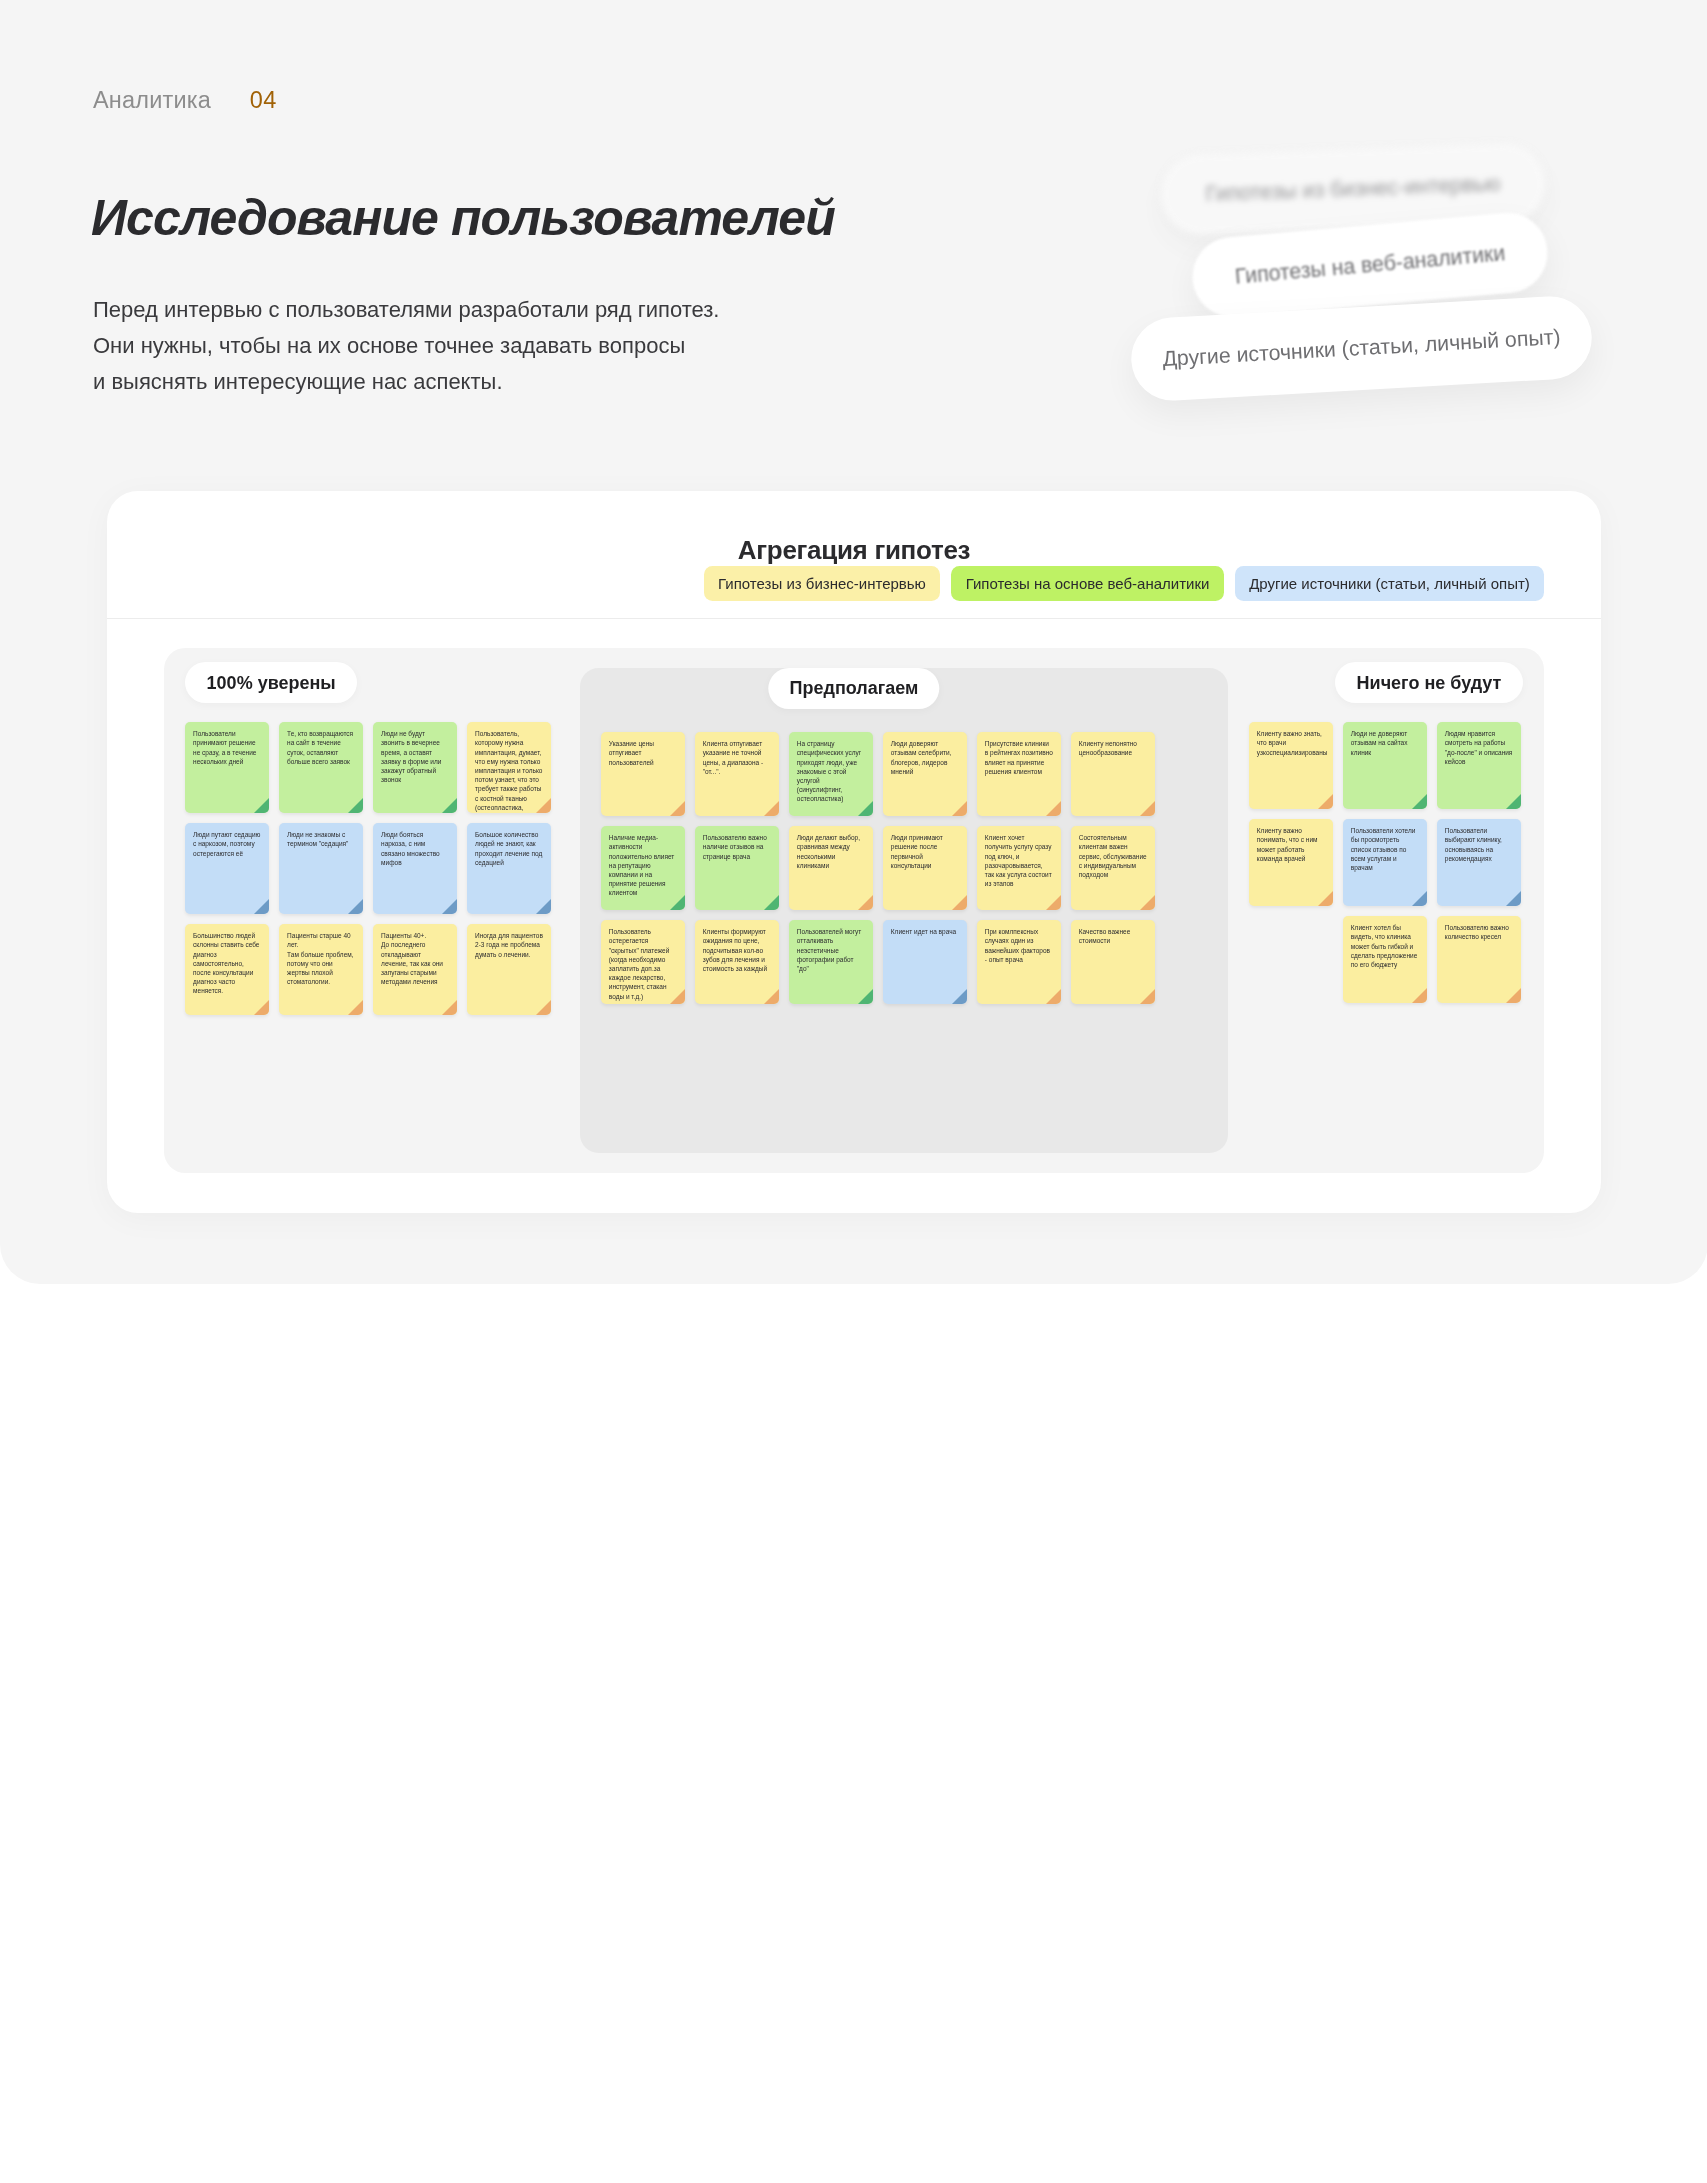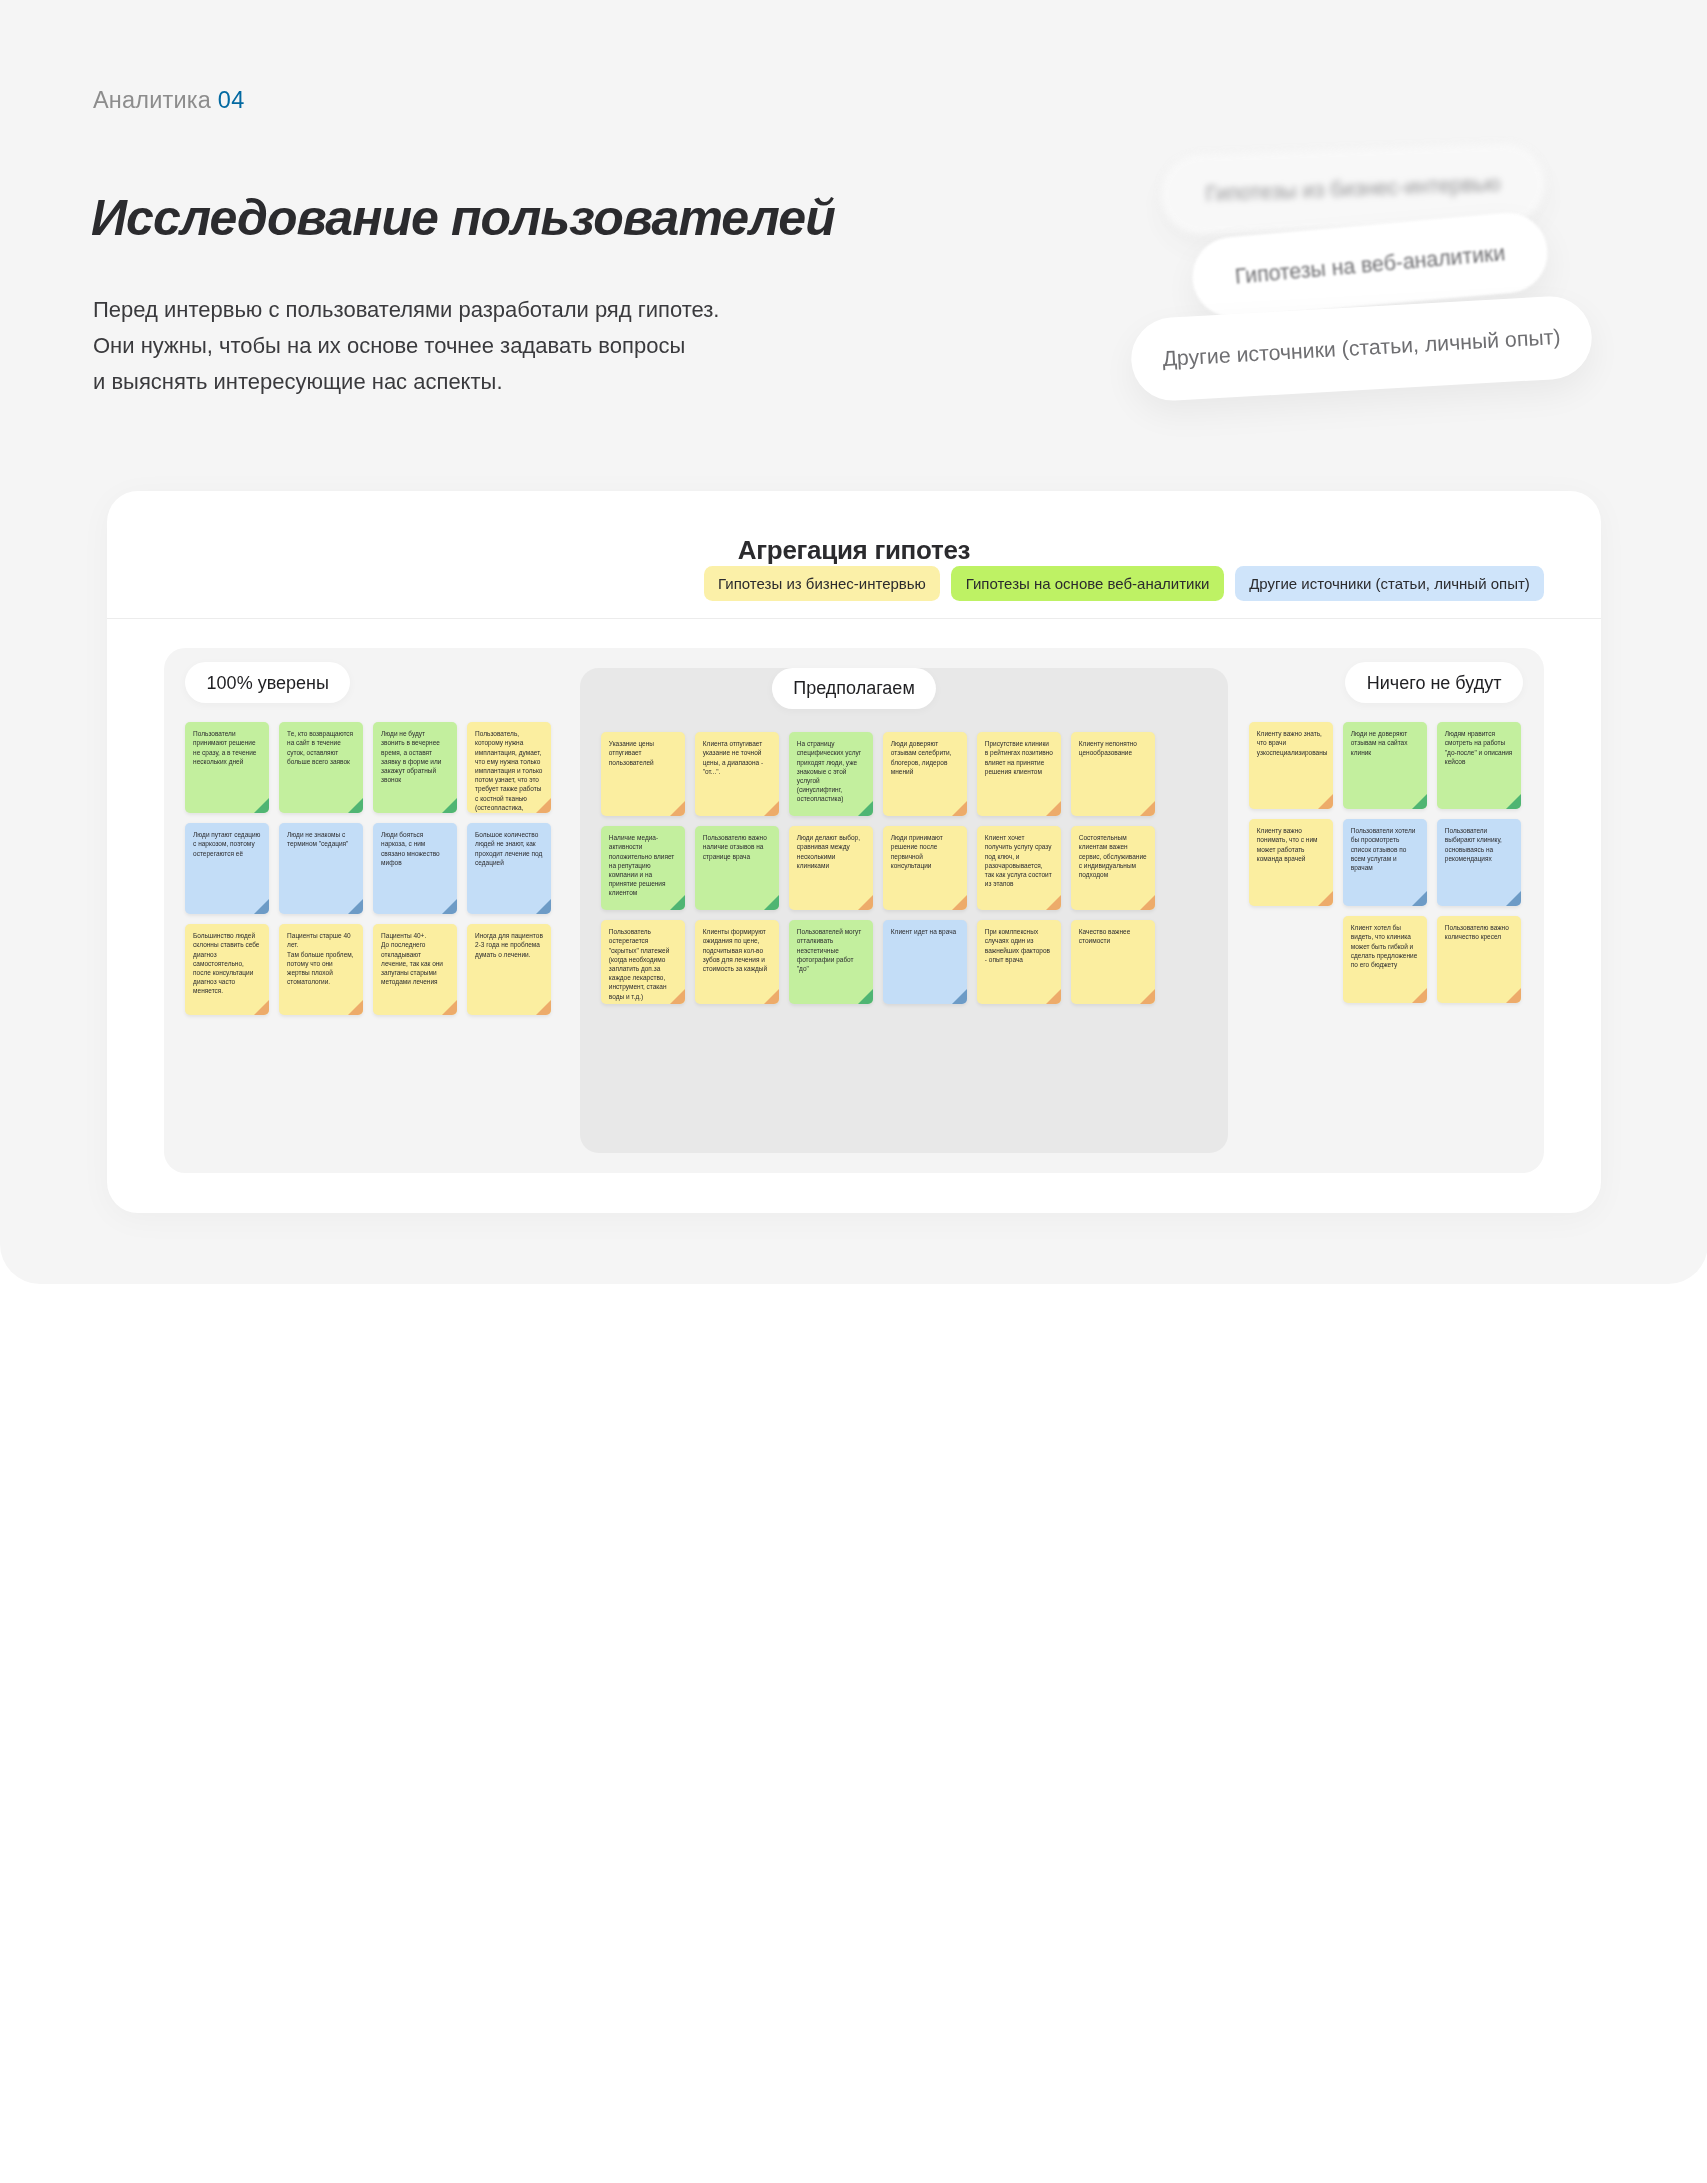--- a/index.html
+++ b/index.html
@@ -21,21 +21,21 @@
     padding: 0 0 85px 0;
     overflow: hidden;
     height: 1284px;
   }
   .eyebrow {
     font-size: 23.5px;
     letter-spacing: 0.2px;
     color: #8d8d8d;
     font-weight: 400;
   }
-  .eyebrow .num { color: #0369a1; }
+  .eyebrow .num { color: #a16207; margin-left: 32px; }
   .s04-eyebrow { position: absolute; left: 93px; top: 87px; }
   .s04-title {
     position: absolute; left: 91px; top: 189px;
     font-size: 50px; font-weight: 700; color: #2b2b2e;
     letter-spacing: -0.9px;
     font-style: italic;
   }
   .s04-lead {
     position: absolute; left: 93px; top: 292px;
     font-size: 22px; line-height: 1.63; color: #3a3a3d; font-weight: 400;
@@ -104,21 +104,21 @@
 
   .zone-mid {
     position: absolute; left: 416px; top: 20px; width: 648px; bottom: 20px;
     background: #e8e8e8; border-radius: 18.5px;
   }
 
   .zone-label {
     position: absolute;
     background: #ffffff;
     border-radius: 28.5px;
-    font-size: 18px; font-weight: 400; color: #1f1f22;
+    font-size: 18px; font-weight: 700; color: #1f1f22;
     padding: 11.4px 21.3px;
     line-height: 1;
     box-shadow: 0 2.1px 8.5px rgba(0,0,0,0.035);
     z-index: 4;
   }
   .zl-left { left: 21.3px; top: 14.2px; }
   .zl-mid { left: 50%; top: 20px; transform: translateX(-50%); }
   .zl-right { right: 21.3px; top: 14.2px; }
 
   .col-group { position: absolute; display: flex; gap: 10px; }

